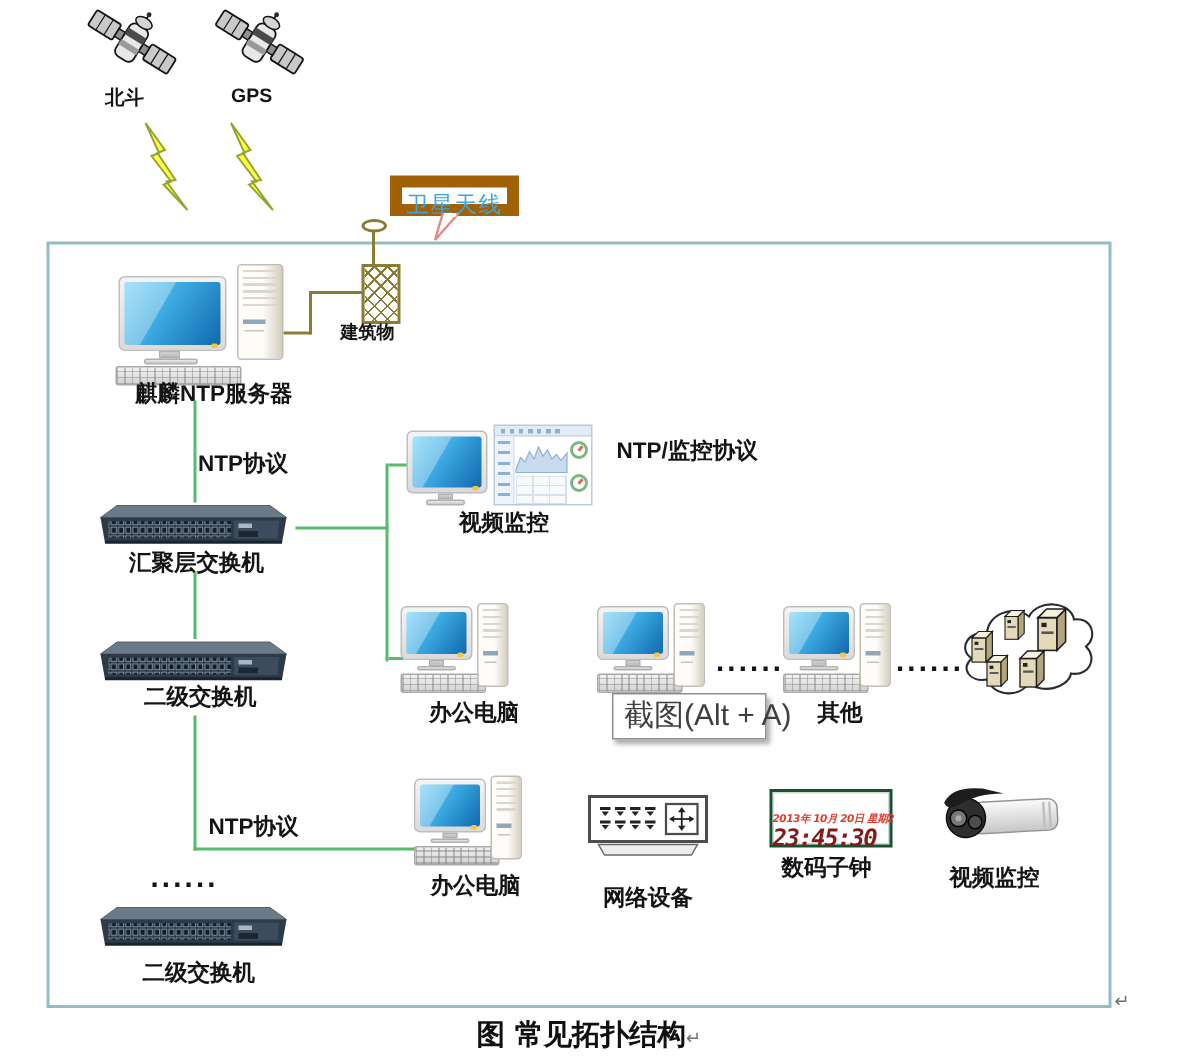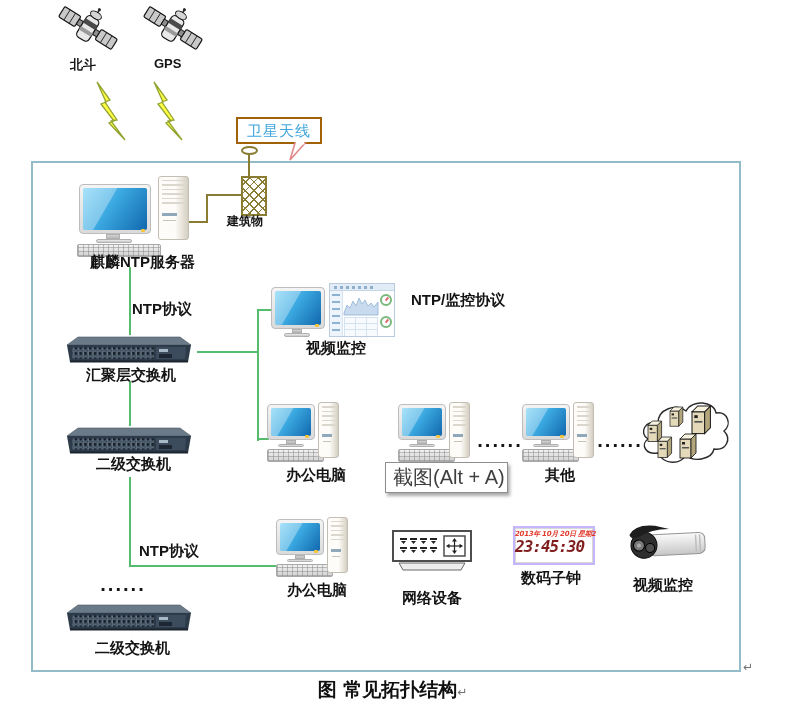--- a/index.html
+++ b/index.html
@@ -8,22 +8,22 @@
   #stage *{box-sizing:border-box;}
   .abs{position:absolute;}
   svg{overflow:visible;display:block;}
   .lbl{position:absolute;font:700 15px "Liberation Sans",sans-serif;color:#141414;white-space:nowrap;}
   .dots{position:absolute;font:700 16px "DejaVu Sans",sans-serif;letter-spacing:1.5px;color:#151515;line-height:1;}
   .gline{position:absolute;background:#55bb6d;}
   .oline{position:absolute;background:#8a7d33;}
   .bigbox{position:absolute;border:2px solid #93bcc8;background:transparent;}
   .dcbox{position:absolute;border:2px solid #3a92a8;background:#fff;color:#2f88a0;
          font:400 15px "Liberation Sans",sans-serif;letter-spacing:3px;text-align:center;line-height:21px;}
-  .callout{position:absolute;border:2px solid #a16207;background:#fff;color:#3fa5dc;
-         font:400 15px "Liberation Sans",sans-serif;text-align:center;line-height:23px;letter-spacing:1px;}
+  .callout{position:absolute;border:8px solid #a16207;background:#fff;color:#3fa5dc;
+         font:400 15px "Liberation Sans",sans-serif;text-align:center;line-height:23px;letter-spacing:1px;margin-left:24px;}
   .building{position:absolute;border:2px solid #8a7d33;
          background:repeating-linear-gradient(45deg,transparent 0 5px,#8a7d33 5px 6.2px),
                     repeating-linear-gradient(-45deg,transparent 0 5px,#8a7d33 5px 6.2px),#fff;}
   .ant-head{position:absolute;border:2px solid #8a7d33;border-radius:50%;background:#fff;}
   .mon{position:absolute;background:linear-gradient(#f4f4f4,#dadada);border:1px solid #bdbdbd;border-radius:4px;padding:3px;}
   .scr{width:100%;height:100%;border-radius:2px;background:linear-gradient(125deg,#7ed4f6 0%,#3aa7e0 45%,#1168ad 100%);position:relative;overflow:hidden;}
   .scr::before{content:"";position:absolute;left:-40%;top:-80%;width:70%;height:260%;background:rgba(255,255,255,.32);transform:rotate(30deg);}
   .pdot{position:absolute;right:5px;bottom:1px;width:4px;height:3px;background:#f5c63c;border-radius:1px;}
   .neck{position:absolute;background:linear-gradient(#d2d2d2,#b9b9b9);border:1px solid #b0b0b0;}
   .base{position:absolute;background:linear-gradient(#ebebeb,#c8c8c8);border:1px solid #b0b0b0;border-radius:3px;}
@@ -32,21 +32,21 @@
                   repeating-linear-gradient(0deg,rgba(125,125,125,.45) 0 1px,transparent 1px 4px),
                   linear-gradient(#f2f2f2,#d2d2d2);}
   .tower{position:absolute;border:1px solid #c3beb4;border-radius:3px;
        background:linear-gradient(90deg,#fdfcf9 0 55%,#eae6dd 78%,#d4cec2 100%);}
   .tower::before{content:"";position:absolute;left:3px;right:3px;top:3px;height:38%;
        background:repeating-linear-gradient(180deg,#dcd7cc 0 1.5px,transparent 1.5px 4.5px);}
   .tower::after{content:"";position:absolute;left:3px;top:58%;width:50%;height:3px;background:#8fa8ba;box-shadow:0 6px 0 -1px #c9c4b8;}
   .pc{position:absolute;width:74px;height:66px;}
   .tooltip{position:absolute;background:#fff;border:1px solid #8f8f8f;box-shadow:2px 3px 3px rgba(90,90,90,.5);
        font:400 20px "Liberation Sans",sans-serif;color:#3f3f3f;line-height:28px;padding-left:7px;white-space:nowrap;z-index:50;}
-  .clock{position:absolute;background:#fff;border:2px solid #c4b5fd;box-shadow:inset 0 0 0 1px #d8d8d8;padding-top:3px;}
+  .clock{position:absolute;background:#fff;border:2px solid #14532d;box-shadow:inset 0 0 0 1px #d8d8d8;padding-top:15px;}
   .clock-date{font:700 italic 7px "DejaVu Sans",sans-serif;color:#e23b2e;text-align:center;white-space:nowrap;letter-spacing:-0.3px;line-height:1;}
   .clock-time{font:700 italic 16px "DejaVu Sans Mono",monospace;color:#7f1d1d;text-align:left;line-height:1.1;letter-spacing:-1px;}
   .dash{position:absolute;background:#fff;border:1px solid #b9cbdc;}
   .dash-tb{position:absolute;left:0;top:0;right:0;height:7px;background:#e2ecf6;border-bottom:1px solid #c6d6e6;}
   .dash-tb::after{content:"";position:absolute;left:4px;top:2px;width:42px;height:3px;
        background:repeating-linear-gradient(90deg,#8fb0cc 0 3px,transparent 3px 6px);}
   .dash-side{position:absolute;left:0;top:7px;bottom:0;width:13px;background:#eef4fb;border-right:1px solid #d7e3f0;}
   .dash-side::after{content:"";position:absolute;left:2px;top:3px;width:8px;height:40px;
        background:repeating-linear-gradient(180deg,#7aa6cc 0 2px,transparent 2px 7px);opacity:.85;}
   .dash-grid{position:absolute;background:repeating-linear-gradient(90deg,#d6e2ef 0 1px,transparent 1px 11px),
@@ -243,21 +243,21 @@
       </g>
     </defs>
     <path d="M22,56 C10,58 4,48 12,42 C2,36 10,22 22,26 C22,12 40,6 50,14 C56,2 78,4 80,16 C92,14 96,28 88,34 C96,42 90,54 78,52 C76,62 58,66 50,58 C44,68 28,68 22,56 Z" fill="#fff" stroke="#2b2b2b" stroke-width="1.4"></path>
     <use href="#ct" transform="translate(12,24) scale(0.85)"></use>
     <use href="#ct" transform="translate(34,10) scale(0.8)"></use>
     <use href="#ct" transform="translate(56,9) scale(1.15)"></use>
     <use href="#ct" transform="translate(22,40) scale(0.85)"></use>
     <use href="#ct" transform="translate(44,37) scale(1.0)"></use>
   </svg>
 
-  <div class="tooltip" style="left:385px;top:462px;width:123px;height:31px">截图(Alt + A)</div>
+  <div class="tooltip" style="left:408px;top:462px;width:103px;height:31px">截图(Alt + A)</div>
 
   <div class="pc" style="left:276px;top:519px">
     <div class="mon" style="left:0;top:0;width:48px;height:36px">
         <div class="scr"></div>
         <div class="pdot"></div>
       </div>
     <div class="neck" style="left:19px;top:36px;width:10px;height:4px"></div>
     <div class="base" style="left:11px;top:40px;width:26px;height:3px"></div>
     <div class="kbd" style="left:0;top:45px;width:57px;height:13px"></div>
     <div class="tower" style="left:51px;top:-2px;width:21px;height:56px"></div>

